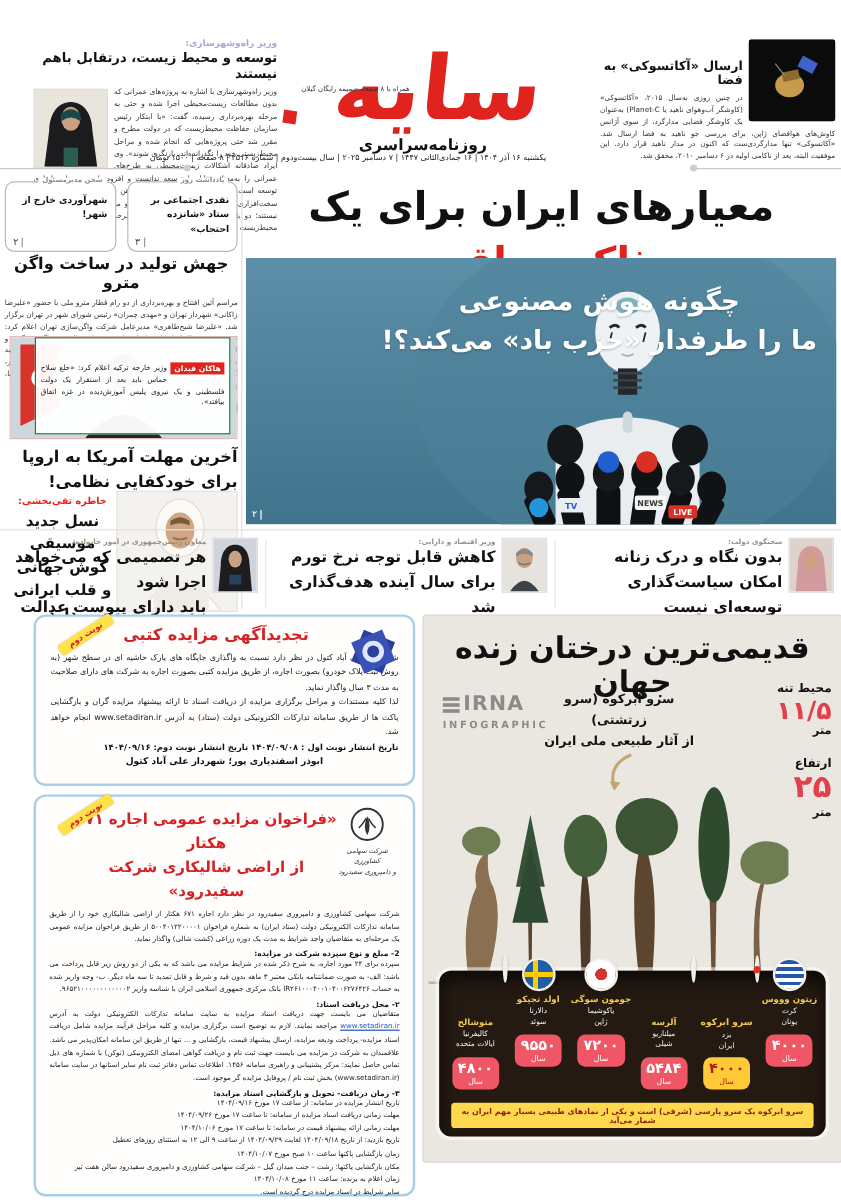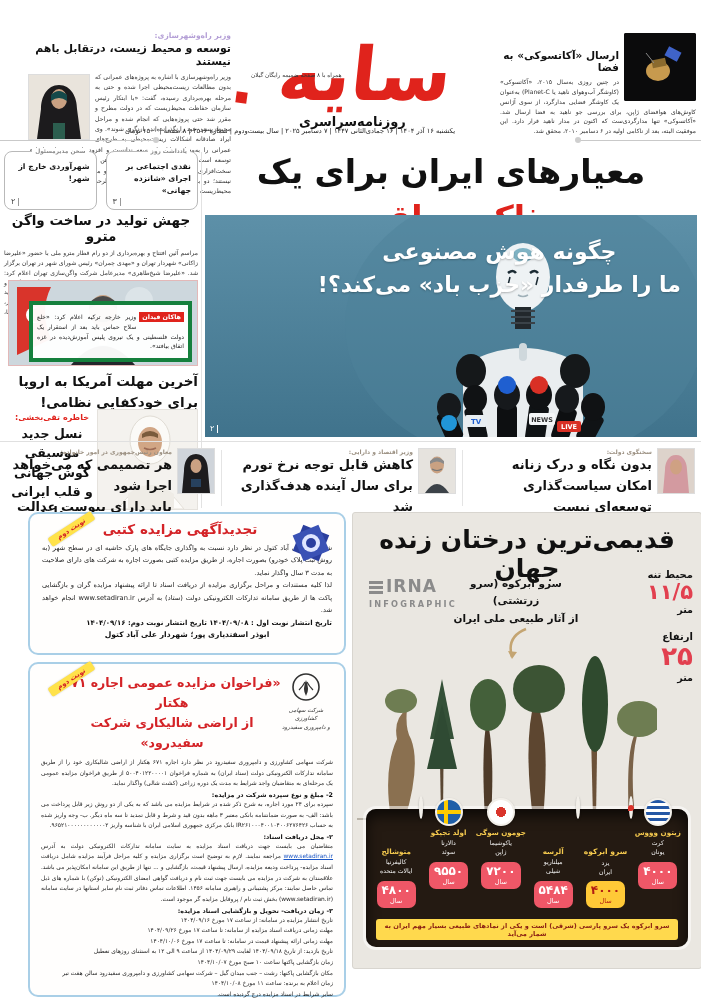--- a/index.html
+++ b/index.html
@@ -57,21 +57,21 @@
   .note .pmark{position:absolute;left:6px;bottom:3px;}
 
   .metro{position:absolute;left:4px;top:209px;width:194px;}
   .metro .title{font-size:13.5px;font-weight:900;text-align:center;margin:3px 0 4px;}
   .metro .body{font-size:6.1px;line-height:1.62;color:#333;}
   .metro .pmark{margin-top:2px;}
 
   .fidan{position:absolute;left:8px;top:280px;width:188px;height:84px;border:1px solid #e3b8b8;}
   .fidan svg{position:absolute;inset:0;}
   .fidan .cap{position:absolute;left:20px;right:5px;bottom:3px;background:rgba(255,255,255,.96);
-              padding:7px 4px;font-size:6.1px;line-height:1.6;color:#222;border:4px solid #15803d;}
+              padding:20px 4px;font-size:6.1px;line-height:1.6;color:#222;border:1px solid #15803d;}
   .fidan .chip{background:#e0231c;color:#fff;font-weight:bold;padding:0 3px;font-size:6.4px;float:right;margin-left:3px;}
 
   .useu{position:absolute;left:4px;top:371px;width:194px;text-align:right;}
   .useu .title{font-size:13.5px;font-weight:900;line-height:1.55;margin:0;}
   .brandmark{font-size:8px;color:#444;margin-top:2px;}
   .brandmark .sayeh{color:#e0231c;font-weight:900;font-size:9px;}
 
   .music{position:absolute;left:4px;top:409px;width:194px;height:99px;}
   .music .photo{position:absolute;right:0;top:0;width:99px;height:99px;background:#f4f2ee;border:1px solid #e5e2dd;}
   .music .txt{position:absolute;left:0;top:4px;width:96px;text-align:center;}
@@ -256,21 +256,21 @@
       <div class="l2">ما را طرفدار «حزب باد» می‌کند؟!</div>
     </div>
     <span class="pmark">۲</span>
   </div>
 
   <div class="vdiv"></div>
 
   <div class="notes">
     <div class="note">
       <span class="kicker">یادداشت روز</span>
-      <div class="title">نقدی اجتماعی بر اجرای «شانزده جهانی»</div>
+      <div class="title">نقدی اجتماعی بر ستاد «شانزده احتجاب»</div>
       <span class="pmark">۳</span>
     </div>
     <div class="note">
       <span class="kicker">سخن مدیرمسئول</span>
       <div class="title">شهرآوردی خارج از شهر!</div>
       <span class="pmark">۲</span>
     </div>
   </div>
 
   <div class="metro">

